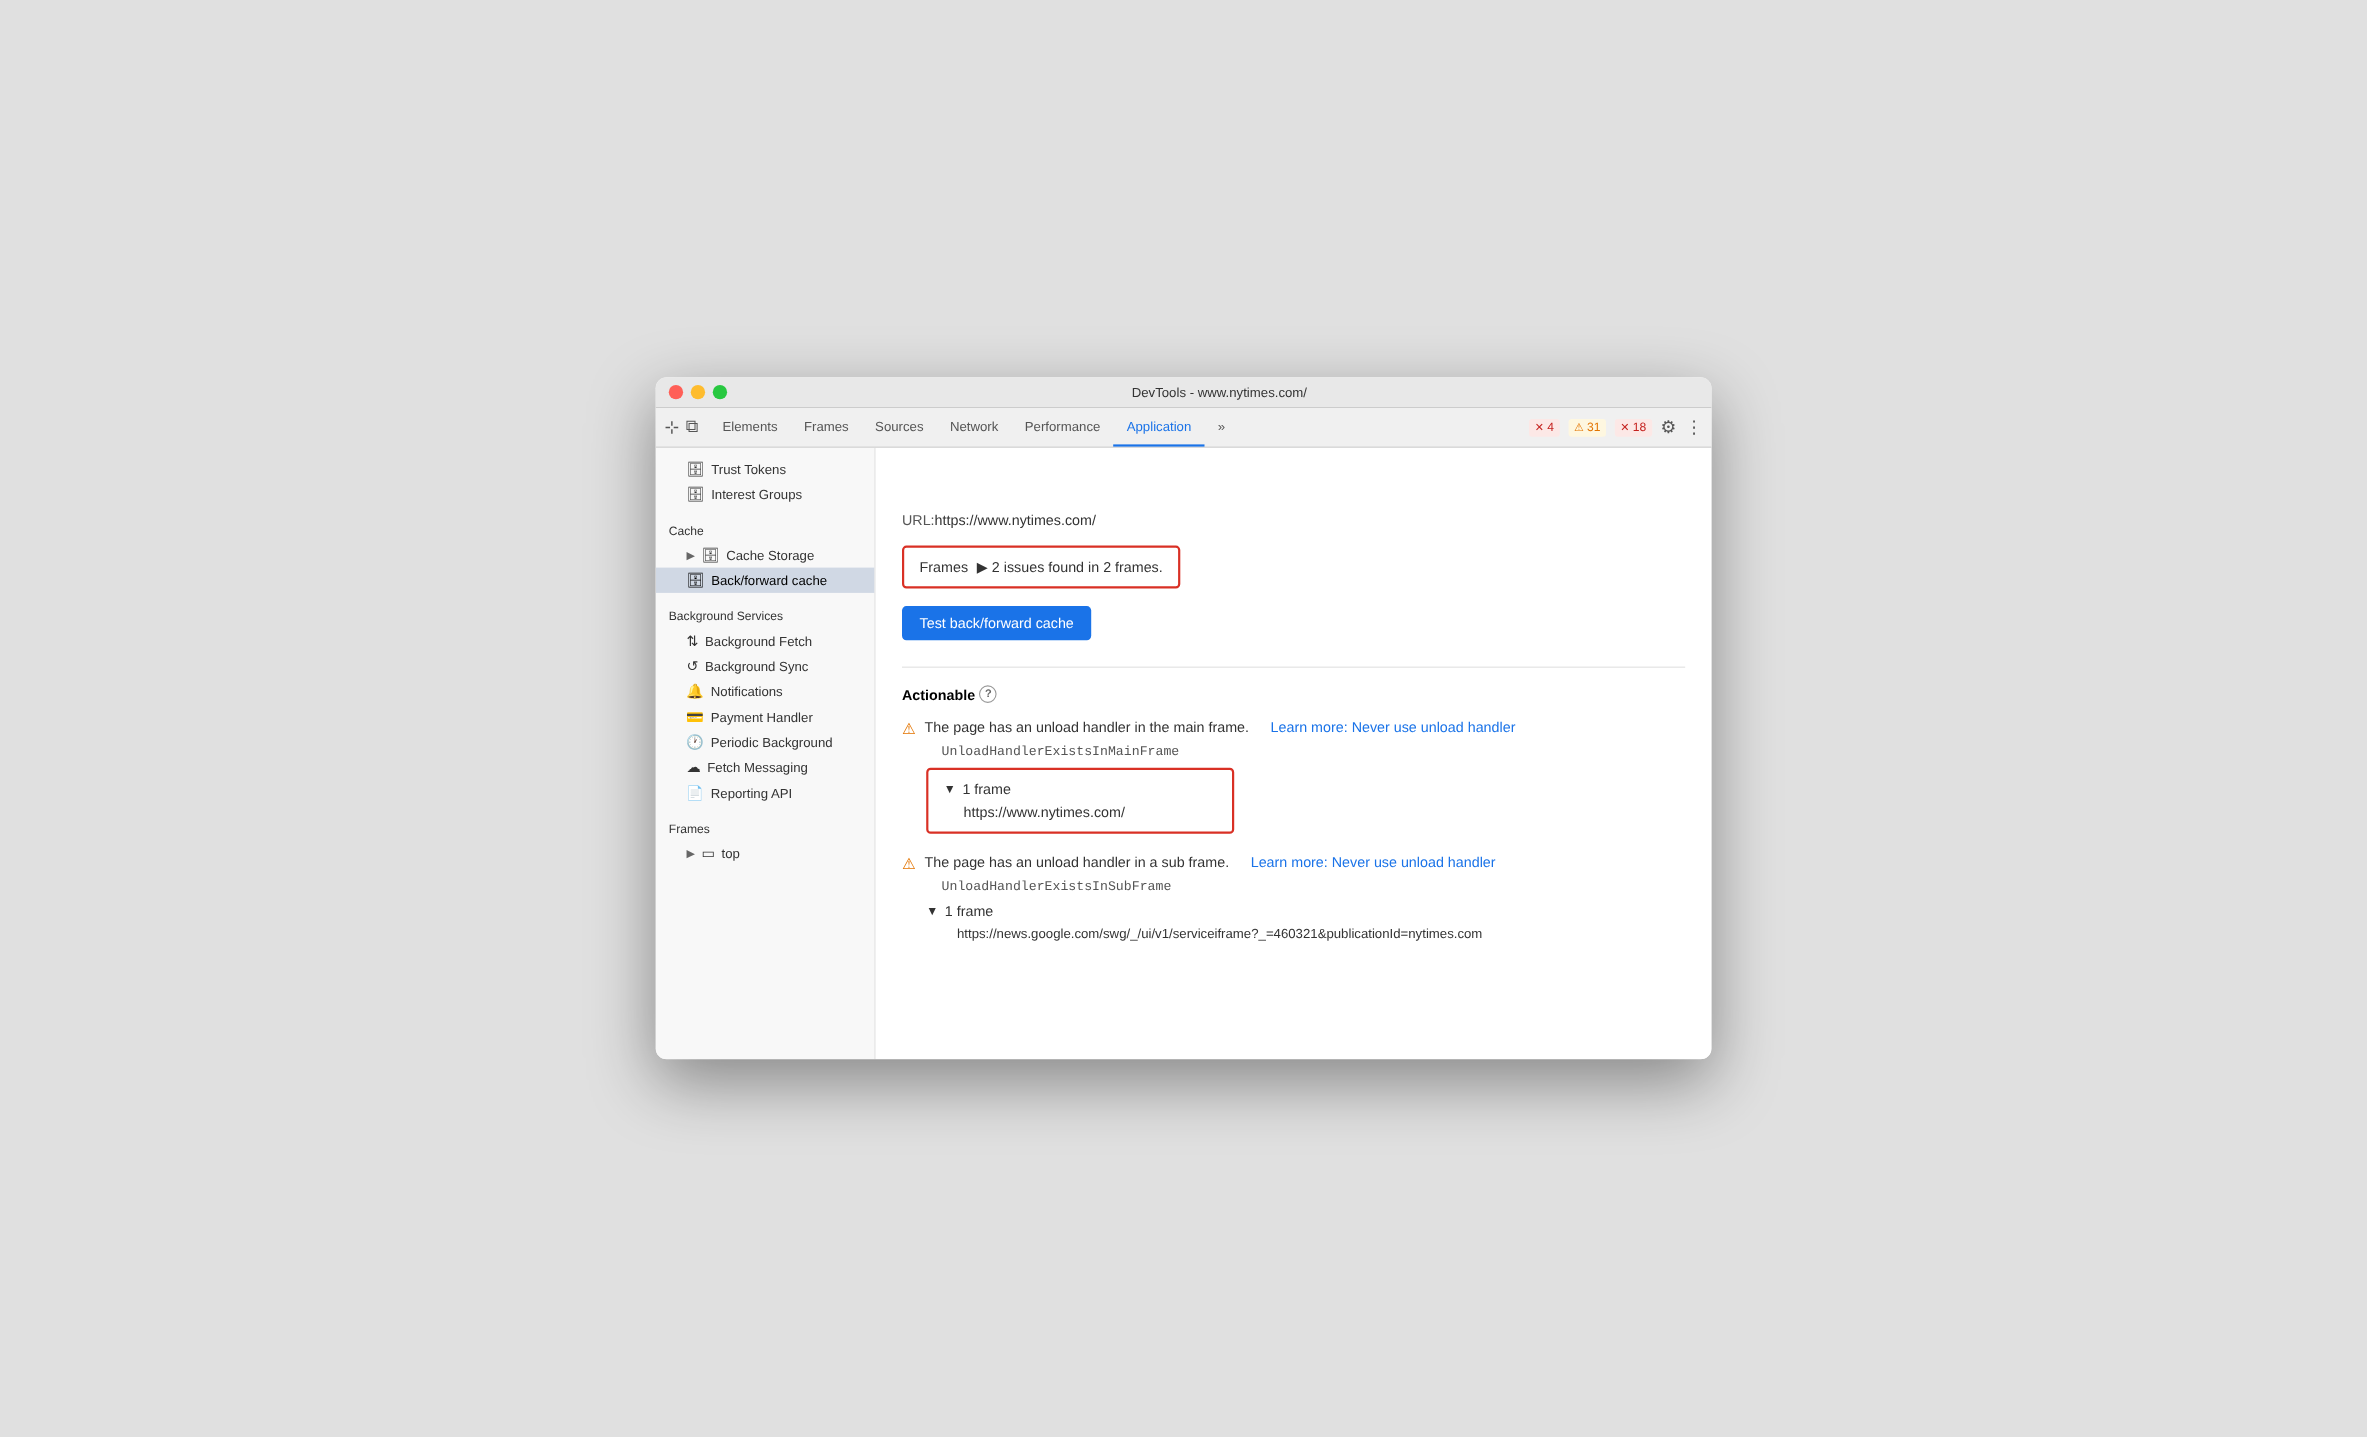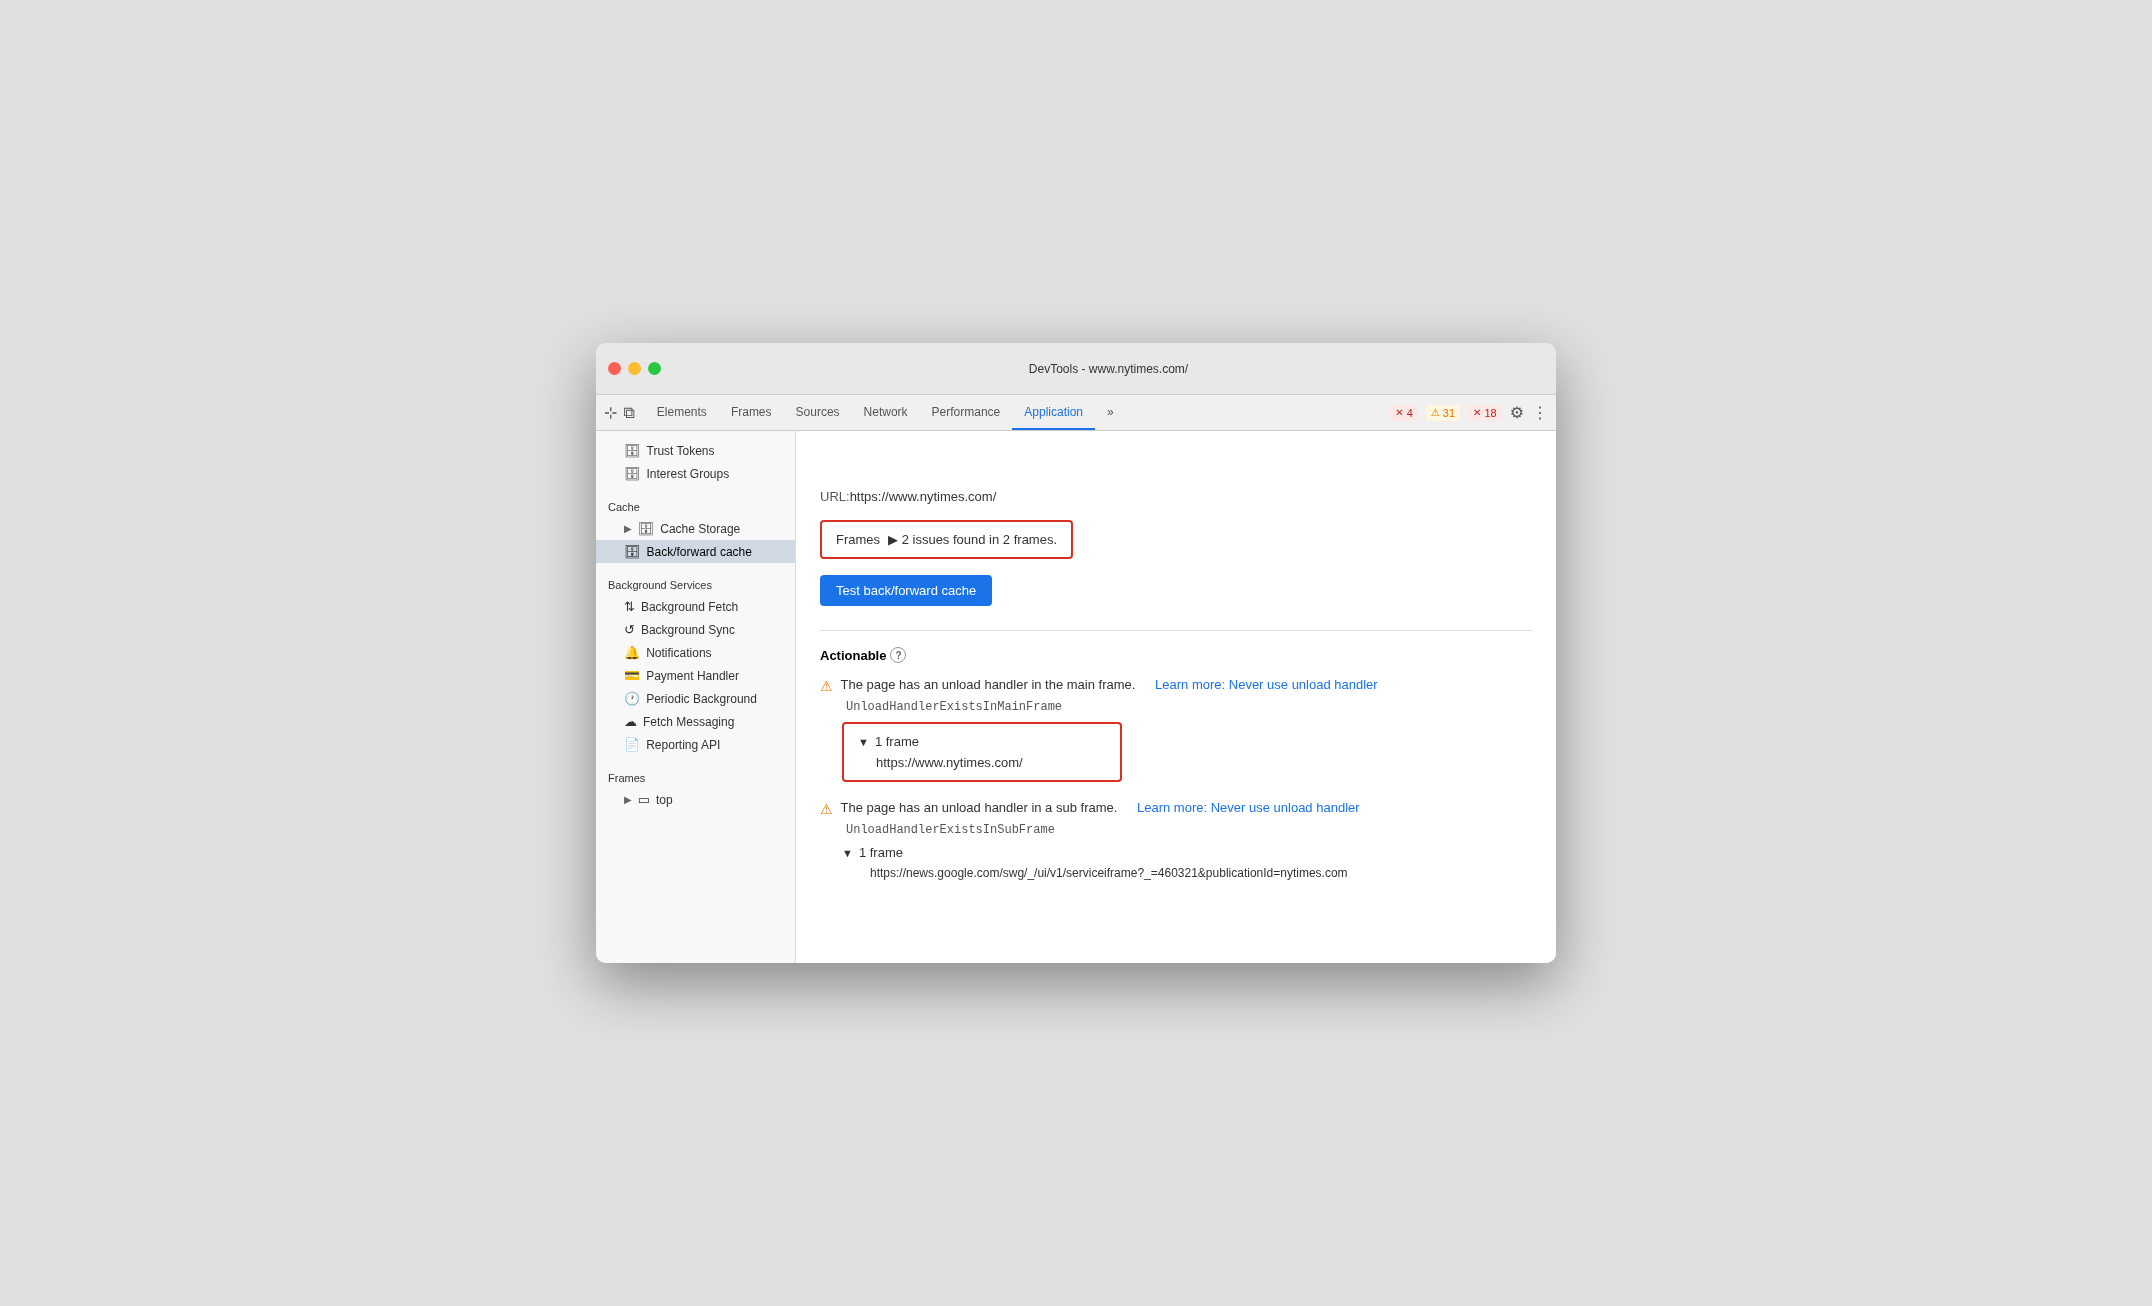--- a/index.html
+++ b/index.html
@@ -19,21 +19,21 @@
       border-radius: 10px;
       box-shadow: 0 20px 60px rgba(0,0,0,0.4);
       overflow: hidden;
       display: flex;
       flex-direction: column;
     }
 
     
     .title-bar {
       background: #e8e8e8;
-      height: 52px;
+      height: 28px;
       display: flex;
       align-items: center;
       padding: 0 12px;
       border-bottom: 1px solid #ccc;
       border-radius: 10px 10px 0 0;
       flex-shrink: 0;
     }
     .traffic-lights {
       display: flex;
       gap: 7px;
@@ -242,21 +242,21 @@
       font-size: 14px;
       flex-shrink: 0;
       margin-top: 1px;
     }
     .issue-text { color: #333; font-size: 13px; }
     .issue-link { color: #1a73e8; text-decoration: none; font-size: 13px; }
     .issue-code {
       font-family: 'Courier New', monospace;
       font-size: 12px;
       color: #555;
-      margin-left: 26px;
+      margin-left: 36px;
       margin-bottom: 8px;
     }
 
     .frame-box {
       border: 2px solid #d93025;
       border-radius: 4px;
       padding: 10px 14px;
       margin-left: 22px;
       display: inline-block;
       min-width: 280px;

